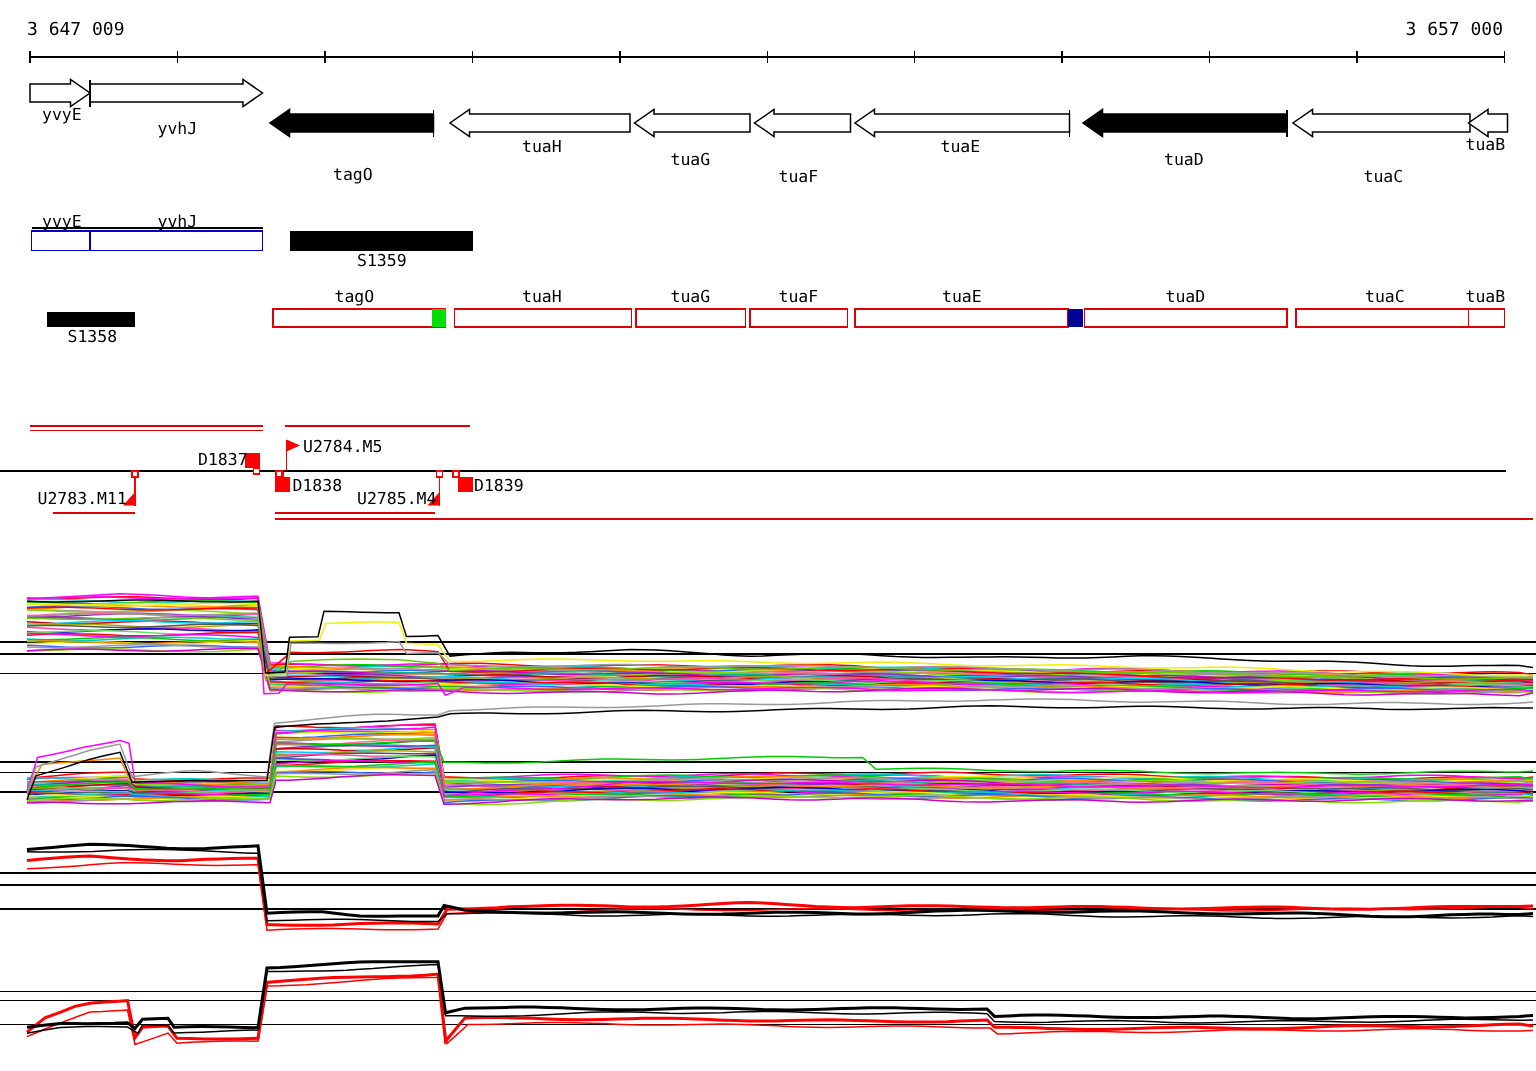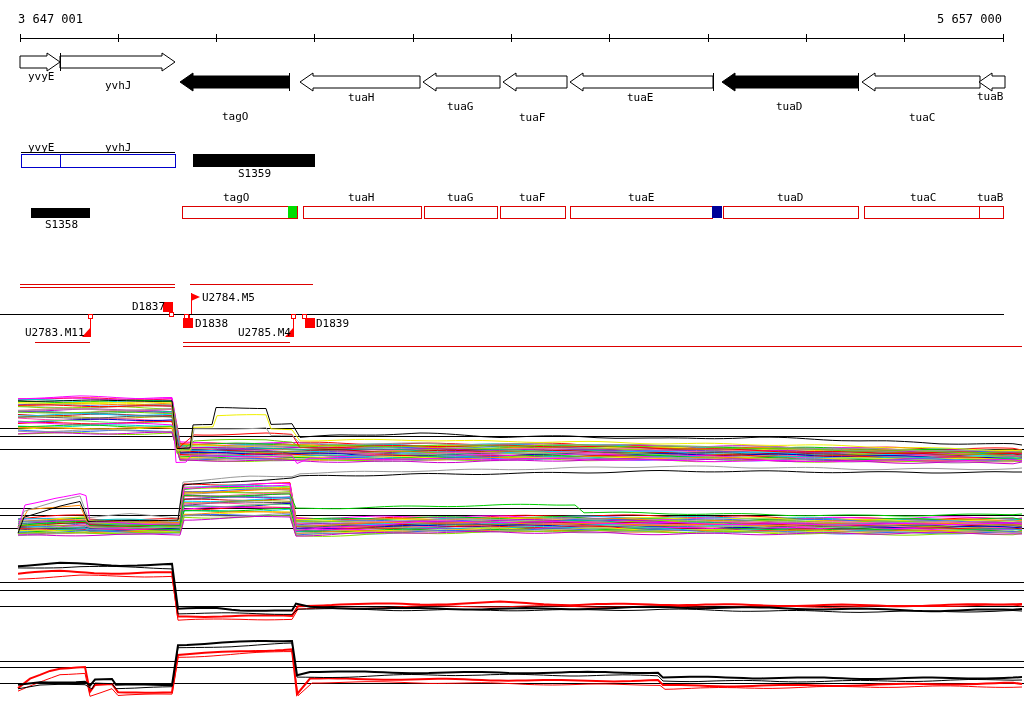--- a/index.html
+++ b/index.html
@@ -8,22 +8,22 @@
   .coord{position:absolute;top:12px;font-size:12px;color:#000;white-space:pre;}
   .coord.left{left:18px;}
   .coord.right{right:22px;}
   svg{position:absolute;left:0;top:0;font-family:"DejaVu Sans Mono", monospace;}
   svg text{font-size:11px;fill:#000;}
 </style>
 </head>
 <body>
 
 <div class="canvas">
-  <div class="coord left">3 647 001</div>
-  <div class="coord right">5 657 000</div>
+  <div class="coord left">3 647 009</div>
+  <div class="coord right">3 657 000</div>
   <svg id="browser-svg" width="1024" height="714" viewBox="0 0 1024 714">
       <line x1="20" y1="38" x2="1003" y2="38" stroke="#000000" shape-rendering="crispEdges"></line>
       <line x1="20" y1="34" x2="20" y2="42" stroke="#000000" shape-rendering="crispEdges"></line>
       <line x1="118.3" y1="34" x2="118.3" y2="42" stroke="#000000" shape-rendering="crispEdges"></line>
       <line x1="216.6" y1="34" x2="216.6" y2="42" stroke="#000000" shape-rendering="crispEdges"></line>
       <line x1="314.9" y1="34" x2="314.9" y2="42" stroke="#000000" shape-rendering="crispEdges"></line>
       <line x1="413.2" y1="34" x2="413.2" y2="42" stroke="#000000" shape-rendering="crispEdges"></line>
       <line x1="511.5" y1="34" x2="511.5" y2="42" stroke="#000000" shape-rendering="crispEdges"></line>
       <line x1="609.8" y1="34" x2="609.8" y2="42" stroke="#000000" shape-rendering="crispEdges"></line>
       <line x1="708.1" y1="34" x2="708.1" y2="42" stroke="#000000" shape-rendering="crispEdges"></line>

